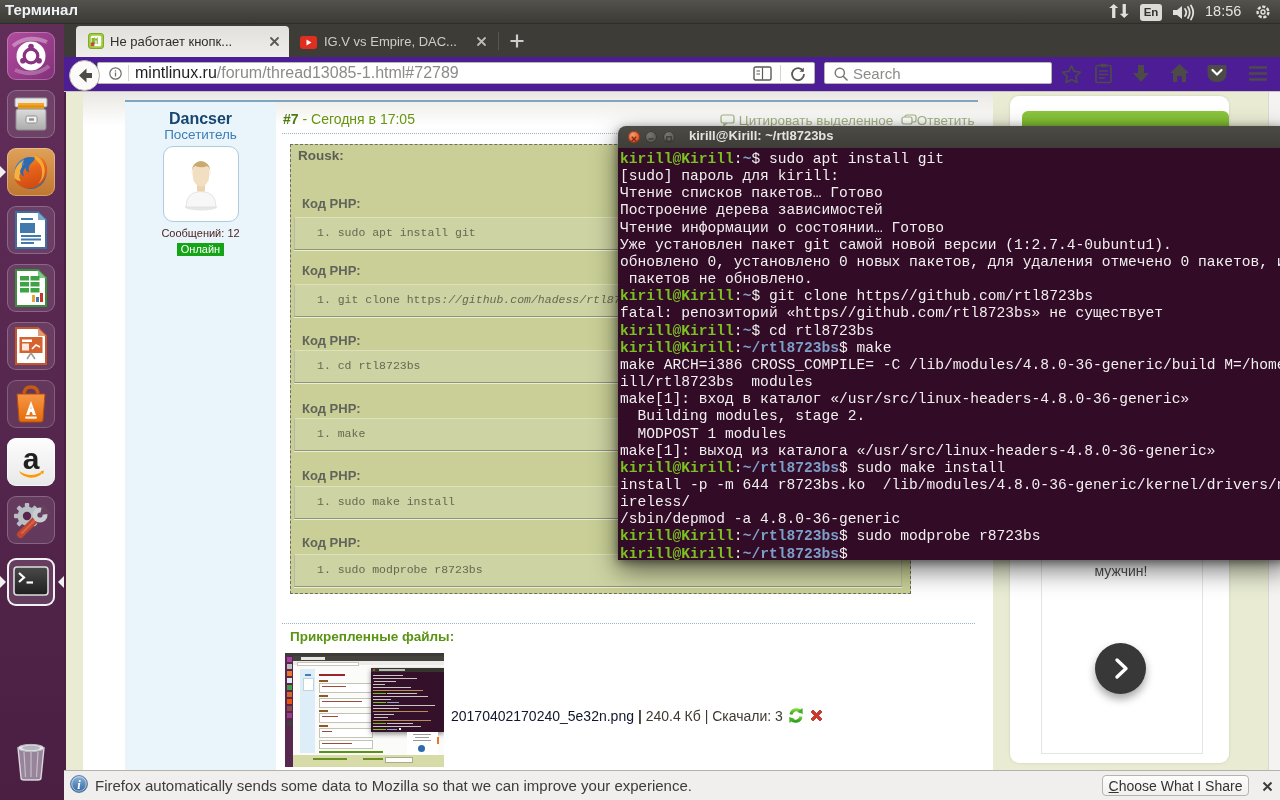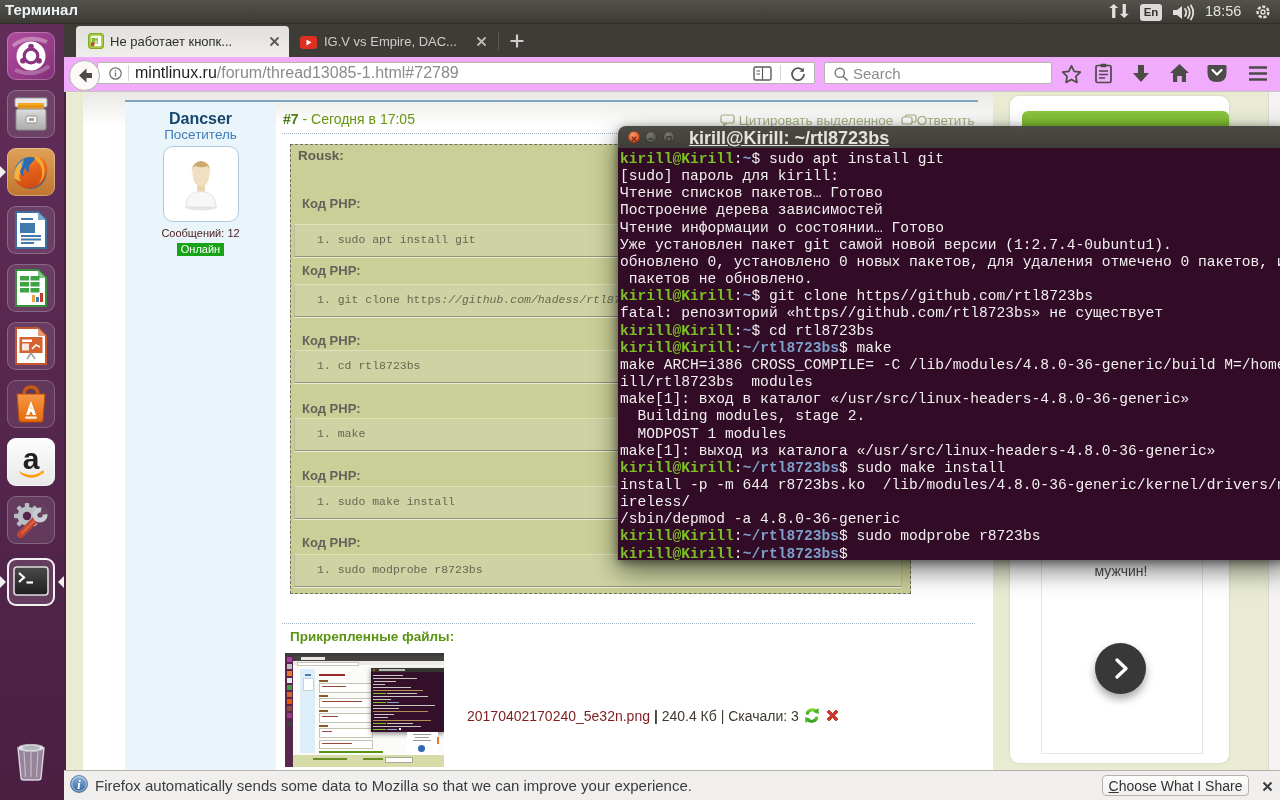--- a/index.html
+++ b/index.html
@@ -50,21 +50,21 @@
     <svg width="16" height="12" viewBox="0 0 16 12" style="vertical-align:-1px;">
         <rect x="4" y="1" width="11" height="7" rx="2" fill="none" stroke="#A3B380" stroke-width="1.2"></rect>
         <rect x="1" y="3" width="10" height="7" rx="2" fill="#FFFFFF" stroke="#A3B380" stroke-width="1.2"></rect>
       </svg>Ответить
   </div>
   <div class="abs" style="left:218px;top:41px;width:693px;border-top:1px dotted #9FB6C8;"></div>
 
   <div class="abs" style="left:226px;top:52px;width:619px;height:448px;background:#C9CF96;border:1px dashed #6E6E66;">
     <div class="abs" style="left:7px;top:3px;font-size:13.5px;font-weight:bold;color:#5E5F55;">Rousk:</div>
     <div class="abs" style="left:11px;top:51px;font-size:13px;font-weight:bold;color:#62635A;">Код PHP:</div>
-    <div class="abs" style="left:3px;top:79px;width:608px;height:33px;background:#CDD3A2;border:1px solid;border-color:#DFE2B8 #B9BA9F #90917E #B9BA9F;box-shadow:0 1px 0 rgba(240,243,210,0.9);box-sizing:border-box;">
+    <div class="abs" style="left:3px;top:72px;width:608px;height:33px;background:#CDD3A2;border:1px solid;border-color:#DFE2B8 #B9BA9F #90917E #B9BA9F;box-shadow:0 1px 0 rgba(240,243,210,0.9);box-sizing:border-box;">
         <div class="mono" style="position:absolute;left:22px;top:8px;font-size:11.5px;color:#676852;">1.&nbsp;sudo apt install git</div>
       </div>
     <div class="abs" style="left:11px;top:118px;font-size:13px;font-weight:bold;color:#62635A;">Код PHP:</div>
     <div class="abs" style="left:3px;top:139px;width:608px;height:33px;background:#CDD3A2;border:1px solid;border-color:#DFE2B8 #B9BA9F #90917E #B9BA9F;box-shadow:0 1px 0 rgba(240,243,210,0.9);box-sizing:border-box;">
         <div class="mono" style="position:absolute;left:22px;top:8px;font-size:11.5px;color:#676852;white-space:nowrap;">1.&nbsp;git clone https<i>://github.com/hadess/rtl8723bs</i></div>
       </div>
     <div class="abs" style="left:11px;top:188px;font-size:13px;font-weight:bold;color:#62635A;">Код PHP:</div>
     <div class="abs" style="left:3px;top:205px;width:608px;height:33px;background:#CDD3A2;border:1px solid;border-color:#DFE2B8 #B9BA9F #90917E #B9BA9F;box-shadow:0 1px 0 rgba(240,243,210,0.9);box-sizing:border-box;">
         <div class="mono" style="position:absolute;left:22px;top:8px;font-size:11.5px;color:#676852;">1.&nbsp;cd rtl8723bs</div>
       </div>
@@ -156,21 +156,21 @@
     </div>
 
     <div class="abs" style="left:122px;top:79px;width:31px;height:23px;background:#FFFFFF;"></div>
     <div class="abs" style="left:128px;top:81px;width:18px;height:1.2px;background:#999;"></div>
     <div class="abs" style="left:130px;top:84px;width:14px;height:1.2px;background:#999;"></div>
     <div class="abs" style="left:128px;top:87px;width:18px;height:1.2px;background:#999;"></div>
     <div class="abs" style="left:133px;top:92px;width:7px;height:7px;border-radius:50%;background:#2E6BAE;"></div>
     <div class="abs" style="left:152px;top:84px;width:2px;height:7px;background:#E8762B;"></div>
   </div>
   <div class="abs" style="left:387px;top:615px;font-size:14px;color:#3F3A30;white-space:nowrap;">
-    <span style="color:#7f1d1d;margin-left:16px;">20170402170240_5e32n.png</span> <b>|</b> 240.4 Кб | Скачали: 3
+    <span style="color:#0f172a;">20170402170240_5e32n.png</span> <b>|</b> 240.4 Кб | Скачали: 3
     <svg width="18" height="17" viewBox="0 0 18 17" style="vertical-align:-3px;">
         <defs>
           <linearGradient id="gg" x1="0" y1="0" x2="0" y2="1">
             <stop offset="0" stop-color="#7CD631"></stop>
             <stop offset="1" stop-color="#2F9E1F"></stop>
           </linearGradient>
         </defs>
         <path d="M4 7.5 A5.5 5.5 0 0 1 13.5 4.5" fill="none" stroke="url(#gg)" stroke-width="3"></path>
         <path d="M15.5 1 L15.8 7 L10.2 5 Z" fill="#42B224"></path>
         <path d="M14 9.5 A5.5 5.5 0 0 1 4.5 12.5" fill="none" stroke="url(#gg)" stroke-width="3"></path>
@@ -236,21 +236,21 @@
     <div class="abs" style="left:34px;top:8px;font-size:13px;color:#2E2E2E;white-space:nowrap;">Не работает кнопк...</div>
     <svg class="abs" style="left:193px;top:10px;" width="11" height="11" viewBox="0 0 11 11">
         <path d="M2 2 L9 9 M9 2 L2 9" stroke="#5A5955" stroke-width="1.8" stroke-linecap="round"></path>
       </svg>
   </div>
   <div class="abs" style="left:498px;top:8px;width:1px;height:18px;background:#57564F;"></div>
   <svg class="abs" style="left:509px;top:9px;" width="16" height="16" viewBox="0 0 16 16">
       <path d="M8 1.5 L8 14.5 M1.5 8 L14.5 8" stroke="#CFCDC9" stroke-width="2.2"></path>
     </svg>
 </div>
-<div class="abs" id="toolbar" style="left:64px;top:57px;width:1216px;height:35px;background:#f0abfc;border-bottom:1px solid #C8C5BF;box-sizing:border-box;">
+<div class="abs" id="toolbar" style="left:64px;top:57px;width:1216px;height:35px;background:#4c1d95;border-bottom:1px solid #C8C5BF;box-sizing:border-box;">
 
   <div class="abs" style="left:33px;top:5px;width:718px;height:22px;background:#FFFFFF;border:1px solid #B8B5AF;border-radius:2px;box-sizing:border-box;">
     <svg class="abs" style="left:11px;top:4px;" width="13" height="13" viewBox="0 0 13 13">
         <circle cx="6.5" cy="6.5" r="5.7" fill="none" stroke="#6E6D69" stroke-width="1.2"></circle>
         <path d="M6.5 5.5 L6.5 9.5 M6.5 3.2 L6.5 4.4" stroke="#6E6D69" stroke-width="1.3"></path>
       </svg>
     <div class="abs" style="left:30px;top:2px;width:1px;height:16px;background:#D5D3CE;"></div>
     <div class="abs" style="left:37px;top:1px;font-size:16px;color:#8C8B88;white-space:nowrap;"><span style="color:#1F1F1F;">mintlinux.ru</span>/forum/thread13085-1.html#72789</div>
     <svg class="abs" style="left:655px;top:3px;" width="19" height="15" viewBox="0 0 19 15">
         <rect x="1" y="1" width="17" height="13" rx="1.5" fill="none" stroke="#5B5A56" stroke-width="1.4"></rect>
@@ -495,21 +495,21 @@
     <div class="abs" style="left:27px;top:5px;width:12px;height:12px;border-radius:50%;background:radial-gradient(circle at 38% 32%,#76756F,#595853 70%);box-shadow:inset 0 0 0 1px rgba(40,40,36,0.7);">
       <svg width="12" height="12" viewBox="0 0 12 12">
           <path d="M3.5 6 L8.5 6" stroke="#37362F" stroke-width="1.3"></path>
         </svg>
     </div>
     <div class="abs" style="left:44.5px;top:5px;width:12px;height:12px;border-radius:50%;background:radial-gradient(circle at 38% 32%,#76756F,#595853 70%);box-shadow:inset 0 0 0 1px rgba(40,40,36,0.7);">
       <svg width="12" height="12" viewBox="0 0 12 12">
           <rect x="3.8" y="3.8" width="4.4" height="4.4" fill="none" stroke="#37362F" stroke-width="1.2"></rect>
         </svg>
     </div>
-    <div class="abs" style="left:71px;top:2px;font-size:18px;font-weight:bold;color:#E5E3DE;text-decoration:underline;">kirill@Kirill: ~/rtl8723bs</div>
+    <div class="abs" style="left:71px;top:2px;font-size:13px;font-weight:bold;color:#E5E3DE;">kirill@Kirill: ~/rtl8723bs</div>
   </div>
   <div class="abs" style="left:0;top:22px;width:670px;height:412px;background:#320B27;overflow:hidden;">
 <pre class="mono" style="margin:0;padding:3px 0 0 2px;font-size:14.6px;line-height:17.15px;color:#F1F0EF;"><span class="tg">kirill@Kirill</span>:<span class="tb">~</span>$ sudo apt install git
 [sudo] пароль для kirill: 
 Чтение списков пакетов… Готово
 Построение дерева зависимостей
 Чтение информации о состоянии… Готово
 Уже установлен пакет git самой новой версии (1:2.7.4-0ubuntu1).
 обновлено 0, установлено 0 новых пакетов, для удаления отмечено 0 пакетов, и 3
  пакетов не обновлено.

